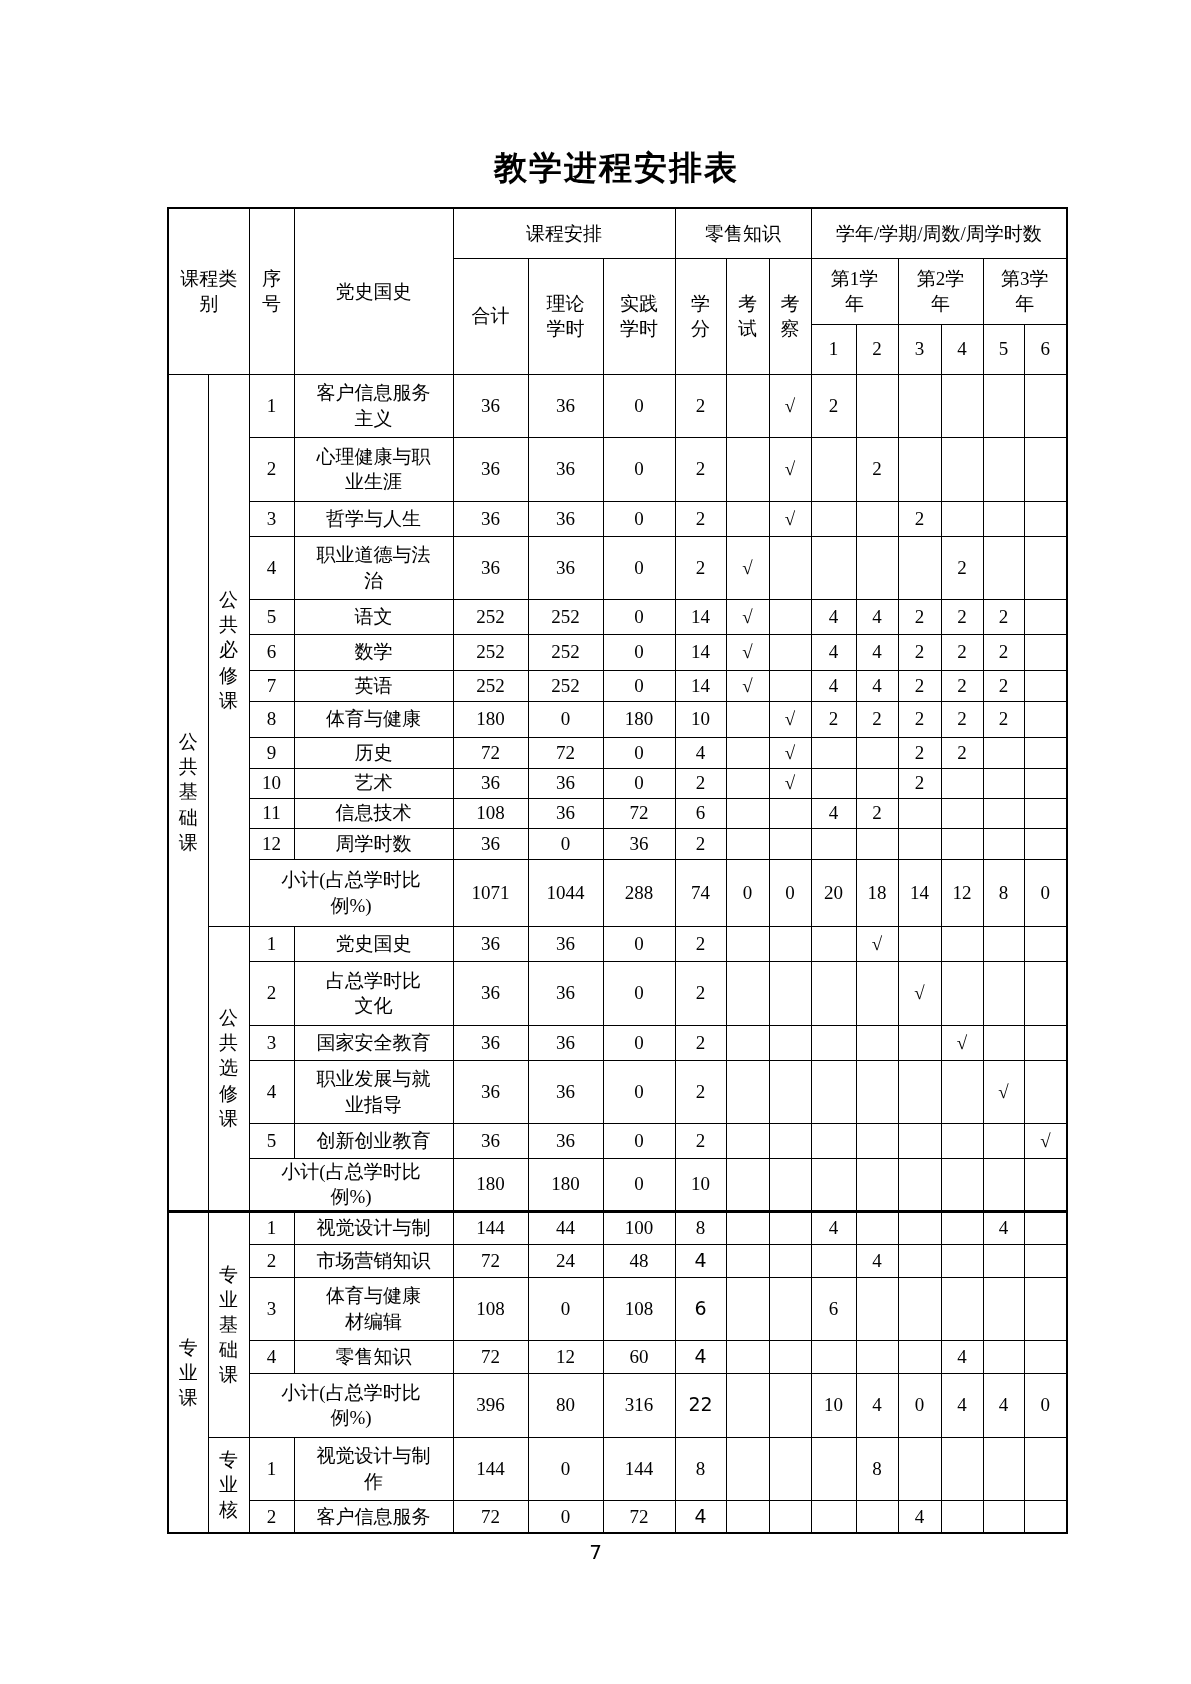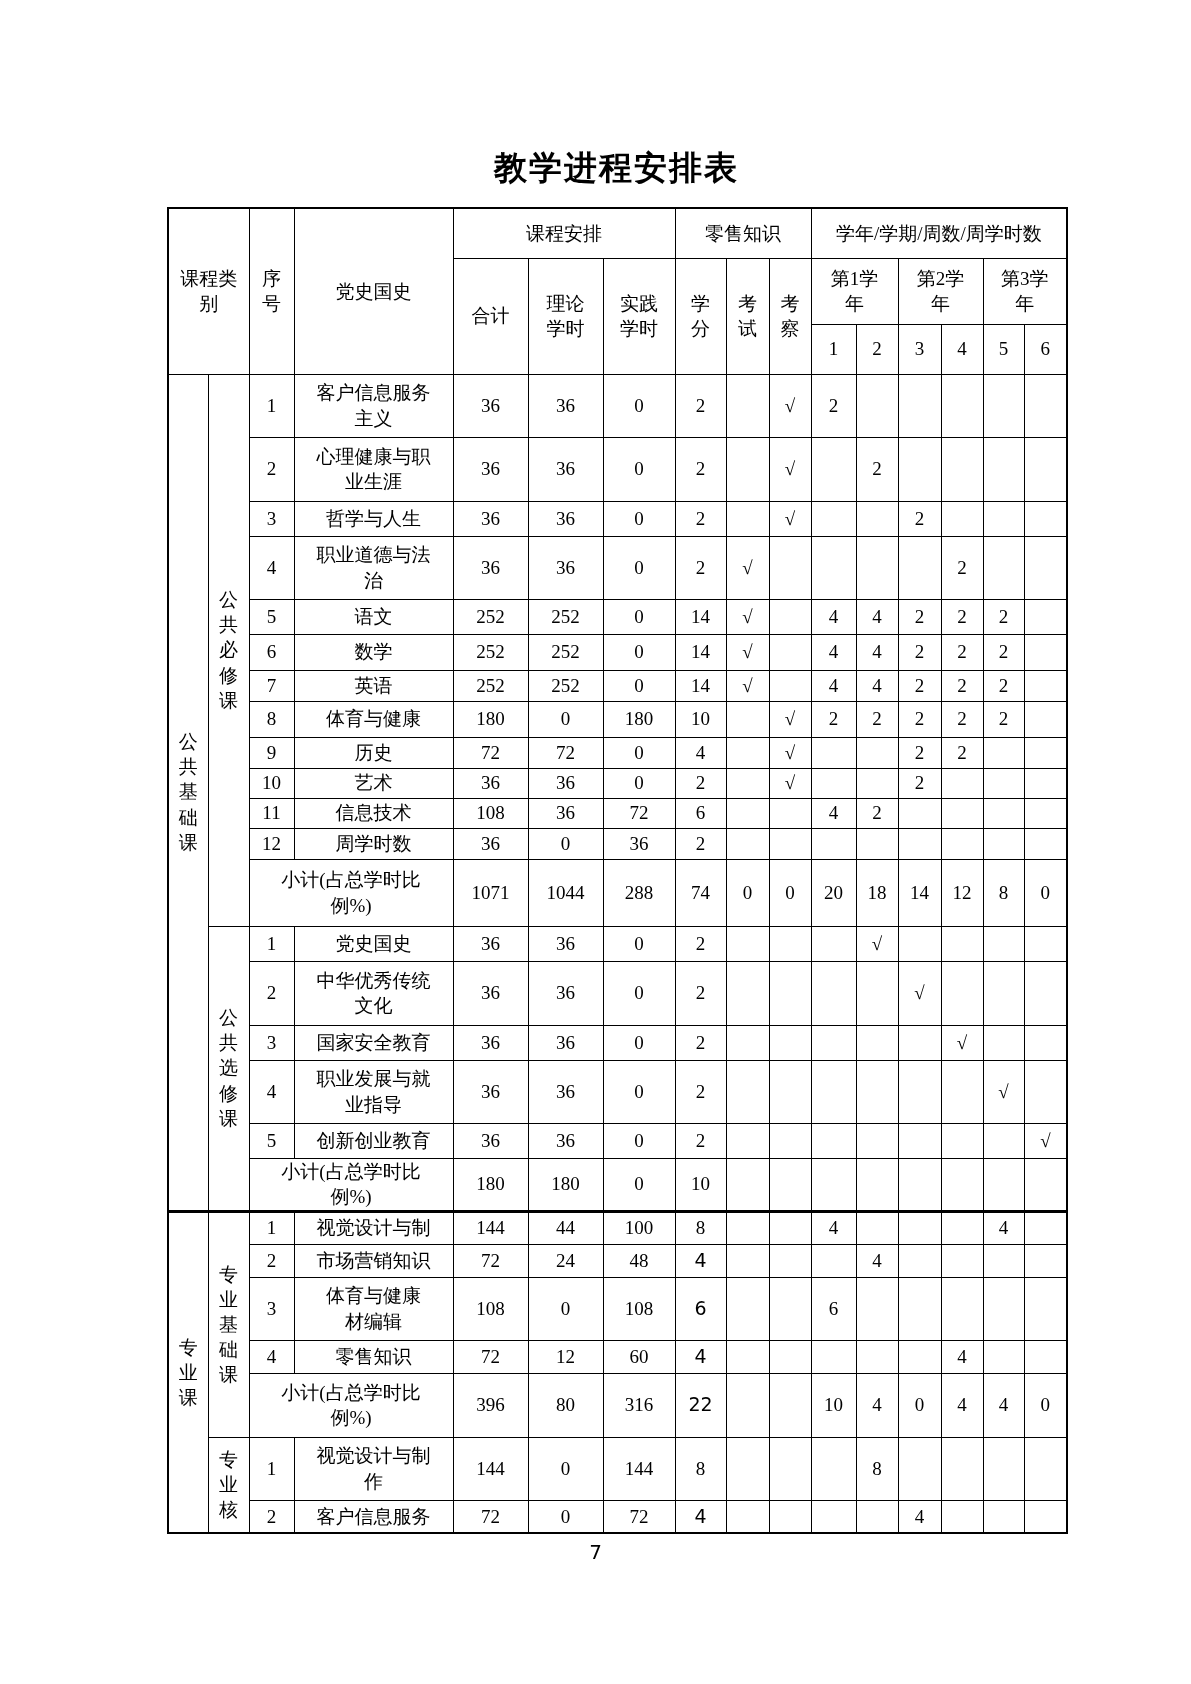--- a/index.html
+++ b/index.html
@@ -368,21 +368,21 @@
         <td class="chk"></td>
         <td class="chk"></td>
         <td class="chk">√</td>
         <td class="chk"></td>
         <td class="chk"></td>
         <td class="chk"></td>
         <td class="chk"></td>
       </tr>
       <tr style="height:64px">
         <td>2</td>
-        <td>中华优秀传统
+        <td>占总学时比
 文化</td>
         <td>36</td>
         <td>36</td>
         <td>0</td>
         <td>2</td>
         <td class="chk"></td>
         <td class="chk"></td>
         <td class="chk"></td>
         <td class="chk"></td>
         <td class="chk">√</td>

